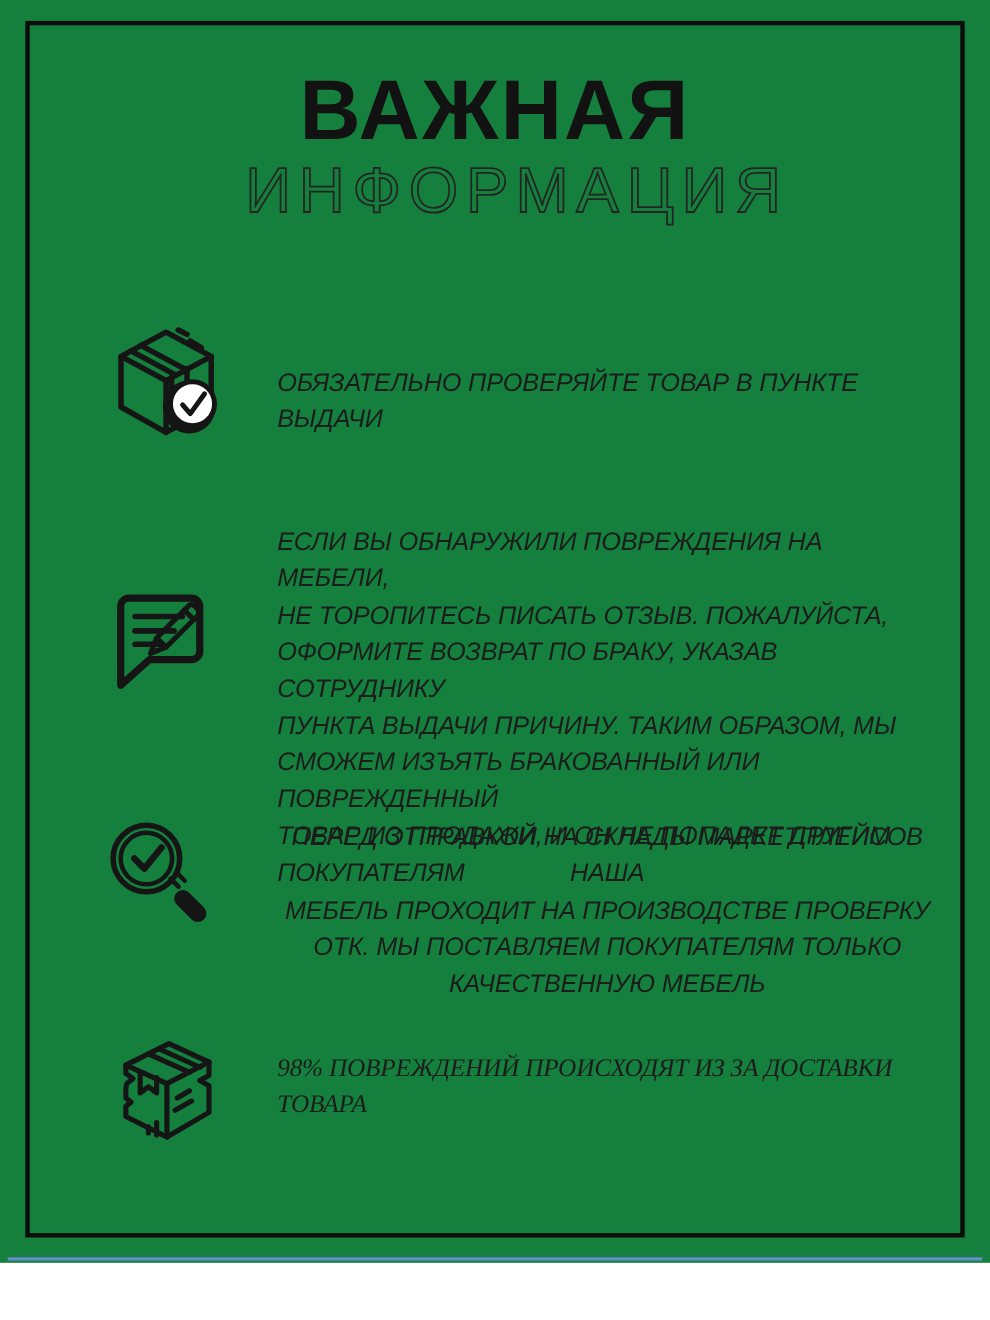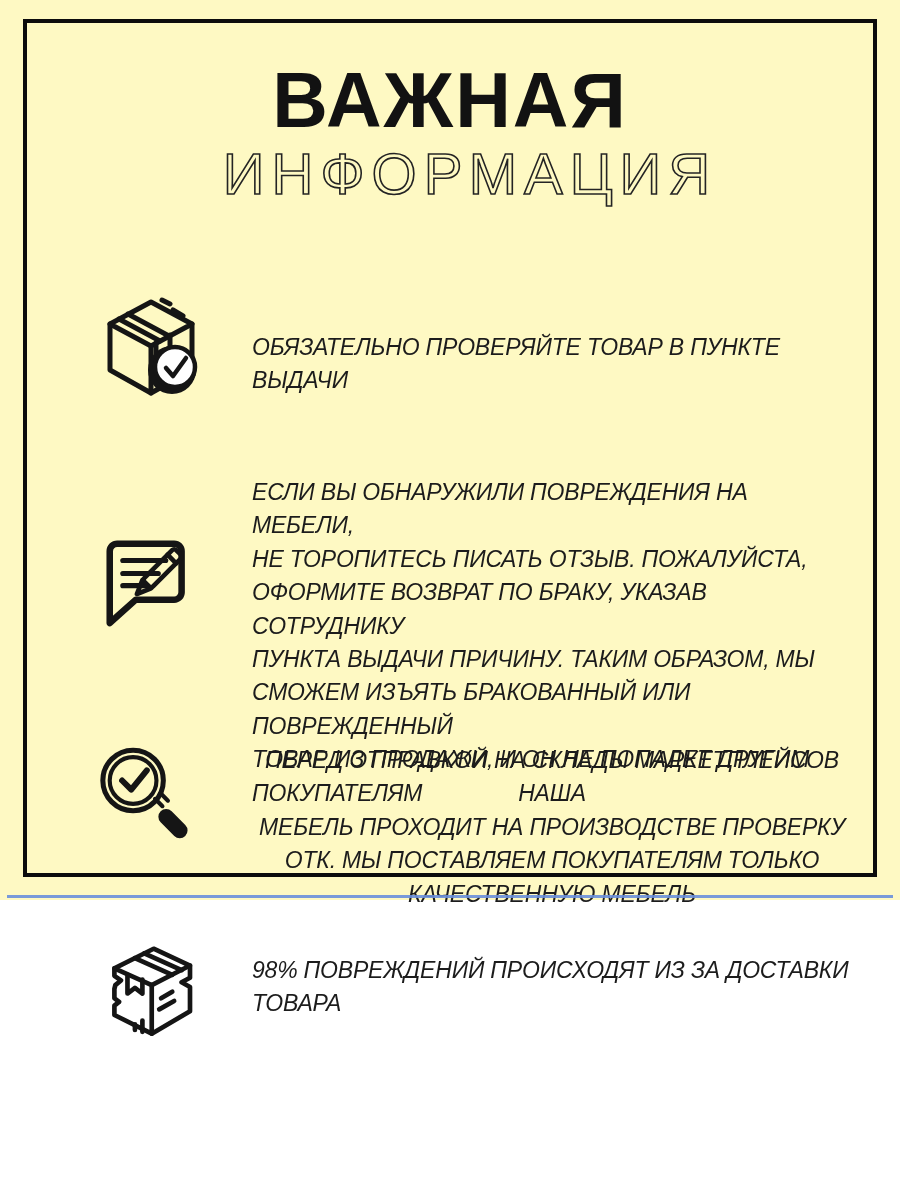--- a/index.html
+++ b/index.html
@@ -1,21 +1,21 @@
 <!DOCTYPE html>
 <html><head>
 <meta charset="utf-8">
 <style>
   html,body{margin:0;padding:0;}
   body{
     width:900px;height:1200px;background:#ffffff;overflow:hidden;
     font-family:"Liberation Sans","DejaVu Sans",sans-serif;
     -webkit-font-smoothing:antialiased;
   }
-  .page{position:relative;width:900px;height:900px;background:#fef9c3;}
+  .page{position:relative;width:900px;height:1148px;background:#15803d;}
   .frame{
     position:absolute;left:23px;top:19px;right:23px;bottom:23px;
     border:4px solid #0c0c0c;pointer-events:none;
   }
   .accent-line{
     position:absolute;left:7px;right:7px;bottom:2px;height:3px;
     background:#6a8fdc;opacity:.9;
   }
   .title-wrap{position:absolute;left:0;top:58px;width:900px;text-align:center;color:#151515;}
   .title-main{
@@ -26,21 +26,21 @@
     font-size:58px;font-weight:400;letter-spacing:7px;line-height:64px;
     color:transparent;padding-left:40px;-webkit-text-stroke:1.6px #242424;
   }
   @supports not (-webkit-text-stroke: 1px #000){
     .title-sub{color:#242424;font-weight:300;}
   }
   .row{position:absolute;left:88px;width:772px;}
   .row1{top:283px;height:125px;}
   .row2{top:474px;height:240px;}
   .row3{top:740px;height:145px;}
-  .row4{top:926px;height:125px;}
+  .row4{top:926px;height:125px;font-family:Liberation Serif, serif;}
   .icon{position:absolute;}
   .icon svg{display:block;width:100%;height:100%;}
   .i1{left:0;top:0;width:124px;height:120px;}
   .i2{left:4px;top:51px;width:112px;height:112px;}
   .i3{left:0;top:2px;width:114px;height:110px;}
   .i4{left:4px;top:2px;width:112px;height:118px;}
   .item-text{
     position:absolute;left:164px;width:600px;
     font-style:italic;font-size:23px;line-height:33.4px;color:#1c1c1c;
     white-space:pre-line;letter-spacing:-0.2px;

